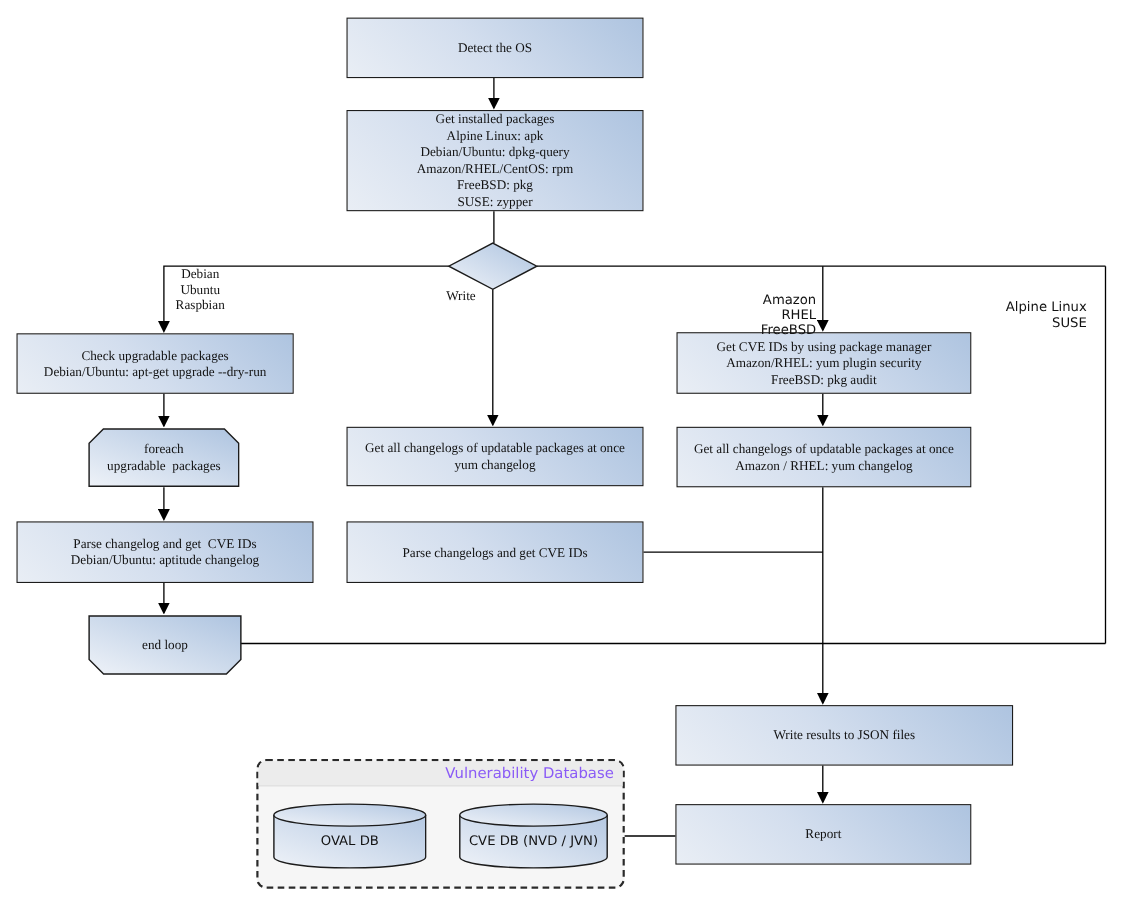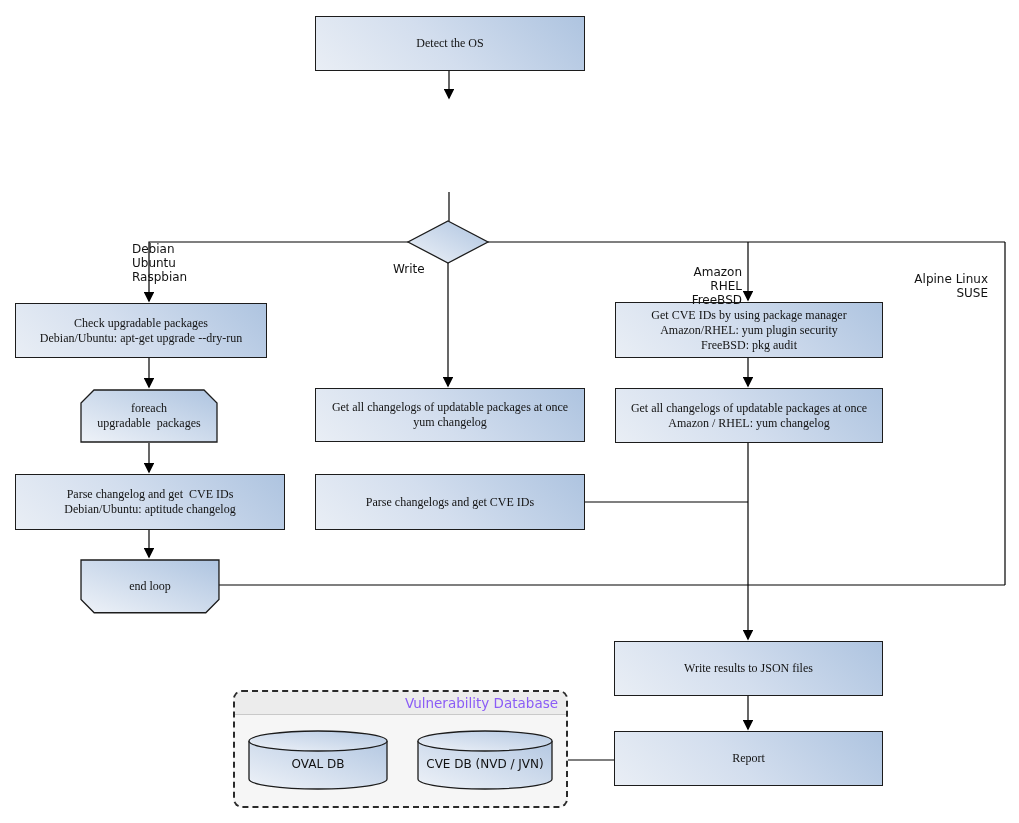--- a/index.html
+++ b/index.html
@@ -16,21 +16,21 @@
     border:1.5px solid #1c1c1c;
     background:linear-gradient(45deg,#e9eef5 0%,#d3deee 45%,#aec4e0 100%);
     box-sizing:border-box;
   }
   .shape-node{border:none;background:none;}
   .shape-node svg{position:absolute;inset:0;}
   .shape-node span{position:relative;z-index:1;}
   .lbl{
     position:absolute;font-size:12px;line-height:14px;white-space:pre;color:#121212;
   }
-  .lbl.center{text-align:left;}
+  .lbl.center{text-align:center;font-family:Liberation Serif, serif;}
   .lbl.right{text-align:right;margin-top:20px;}
   #vuln-group{
     position:absolute;left:233px;top:690px;width:335px;height:118px;
     border:2px dashed #2a2a2a;border-radius:9px;background:#f6f6f6;box-sizing:border-box;
   }
   #vuln-header{
     height:22px;line-height:22px;background:#ececec;border-bottom:1px solid #c9c9c9;
     border-radius:7px 7px 0 0;text-align:right;padding-right:8px;
     font-size:13.5px;color:#8b5cf6;
   }
@@ -71,20 +71,26 @@
       <path d="M748 358 V386" marker-end="url(#arrow)"></path>
       <path d="M748 443 V639" marker-end="url(#arrow)"></path>
       <path d="M748 696 V729" marker-end="url(#arrow)"></path>
       <path d="M553 760 H614"></path>
     </g>
     <polygon points="448,221 488,242 448,263 408,242" fill="url(#gradD)" stroke="#1c1c1c" stroke-width="1.3"></polygon>
   </svg>
 
   <div class="node box" style="left:315px;top:16px;width:270px;height:55px">Detect the OS</div>
 
+  <div class="node box" style="left:315px;top:100px;width:270px;height:92px">Get installed packages
+Alpine Linux: apk
+Debian/Ubuntu: dpkg-query
+Amazon/RHEL/CentOS: rpm
+FreeBSD: pkg
+SUSE: zypper</div>
 
   <div class="node box" style="left:15px;top:303px;width:252px;height:55px">Check upgradable packages
 Debian/Ubuntu: apt-get upgrade --dry-run</div>
 
   <div class="node shape-node" style="left:80px;top:389px;width:138px;height:54px">
     <svg viewBox="0 0 138 54">
       <defs>
         <linearGradient id="g1" x1="0" y1="1" x2="1" y2="0">
           <stop offset="0" stop-color="#eef2f8"></stop>
           <stop offset="1" stop-color="#aec4e0"></stop>
@@ -117,21 +123,21 @@
 
   <div class="node box" style="left:315px;top:474px;width:270px;height:56px">Parse changelogs and get CVE IDs</div>
 
   <div class="node box" style="left:615px;top:302px;width:268px;height:56px">Get CVE IDs by using package manager
 Amazon/RHEL: yum plugin security
 FreeBSD: pkg audit</div>
 
   <div class="node box" style="left:615px;top:388px;width:268px;height:55px">Get all changelogs of updatable packages at once
 Amazon / RHEL: yum changelog</div>
 
-  <div class="node box" style="left:614px;top:641px;width:269px;height:55px">Write results to JSON files</div>
+  <div class="node box" style="left:614px;top:641px;width:307px;height:55px">Write results to JSON files</div>
 
   <div class="node box" style="left:614px;top:731px;width:269px;height:55px">Report</div>
 
   <div class="lbl center" style="left:132px;top:242px;width:100px">Debian
 Ubuntu
 Raspbian</div>
 
   <div class="lbl center" style="left:393px;top:262px;width:52px">Write</div>
 
   <div class="lbl right" style="left:650px;top:245px;width:92px">Amazon

